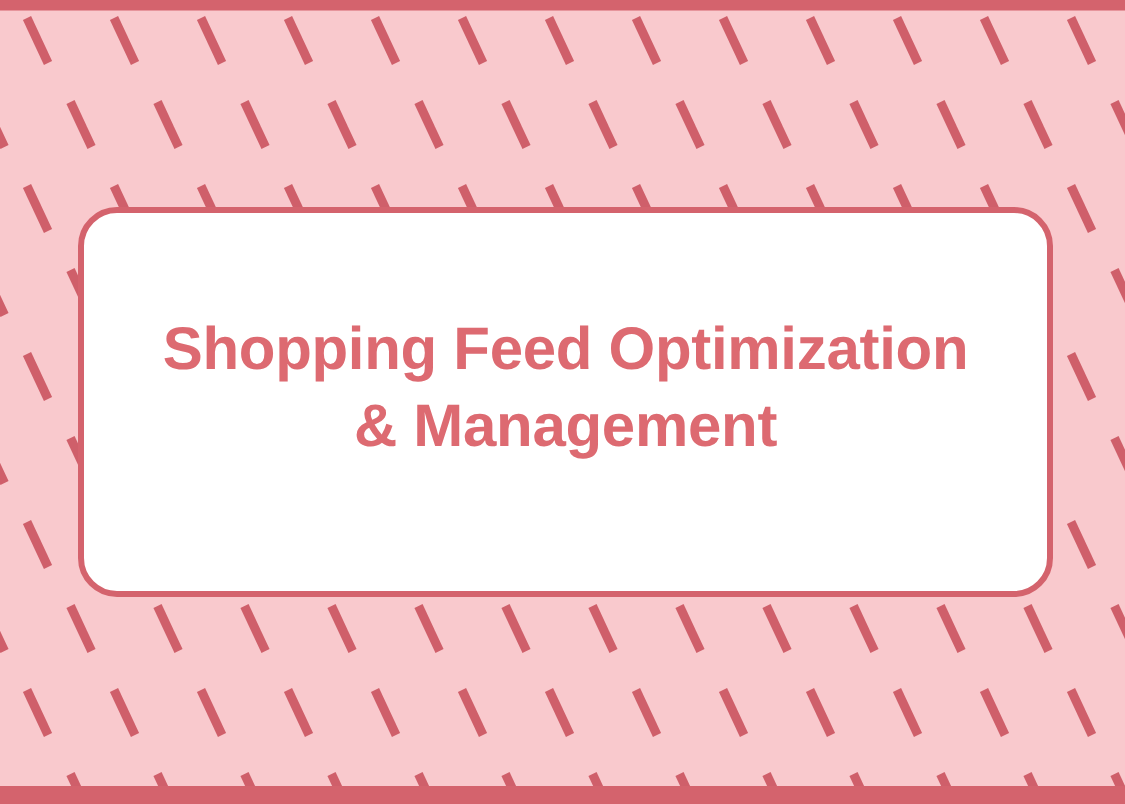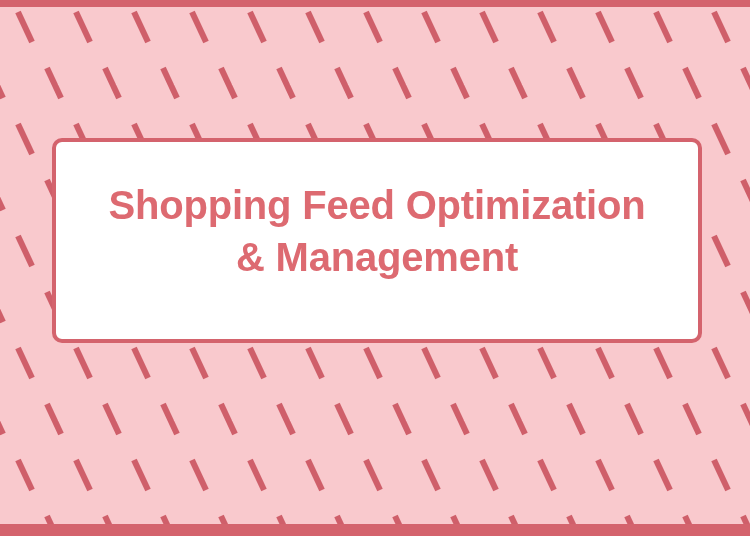--- a/index.html
+++ b/index.html
@@ -37,25 +37,25 @@
   }
   #edge-rule-top    { top: 0; }
   #edge-rule-bottom { top: 524px; height: 12px; }
 
   
   #title-card {
     position: absolute;
     left: 52px;
     top: 138px;
     width: 650px;
-    height: 205px;
+    height: 260px;
     box-sizing: border-box;
     background: #ffffff;
     border: 4px solid #d4636d;
-    border-radius: 10px;
+    border-radius: 26px;
     display: flex;
     align-items: center;
     justify-content: center;
   }
 
   #title-block {
     width: 100%;
     padding: 0 28px 18px 28px;
     box-sizing: border-box;
     text-align: center;

